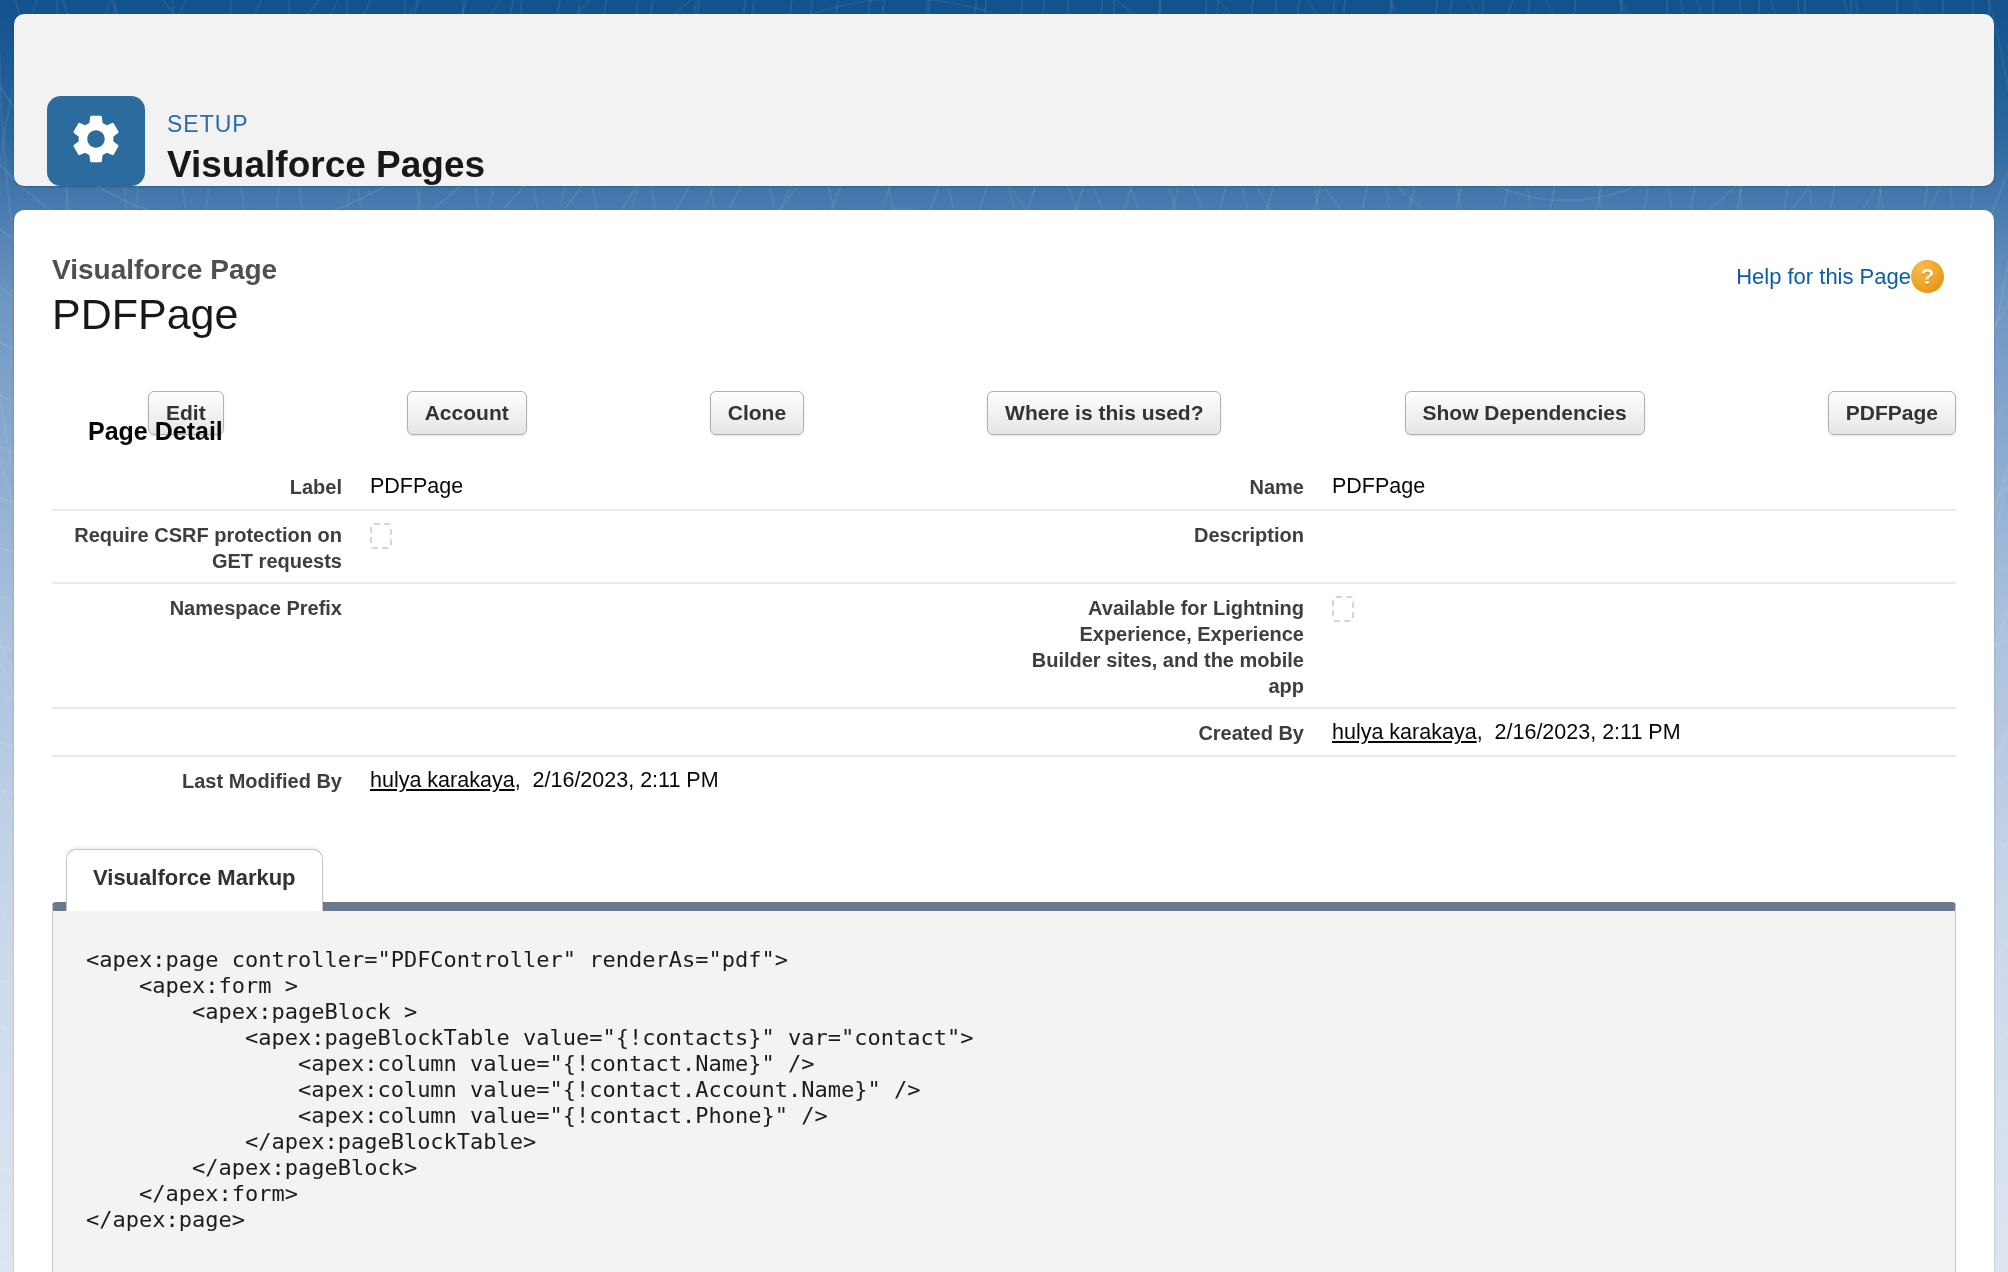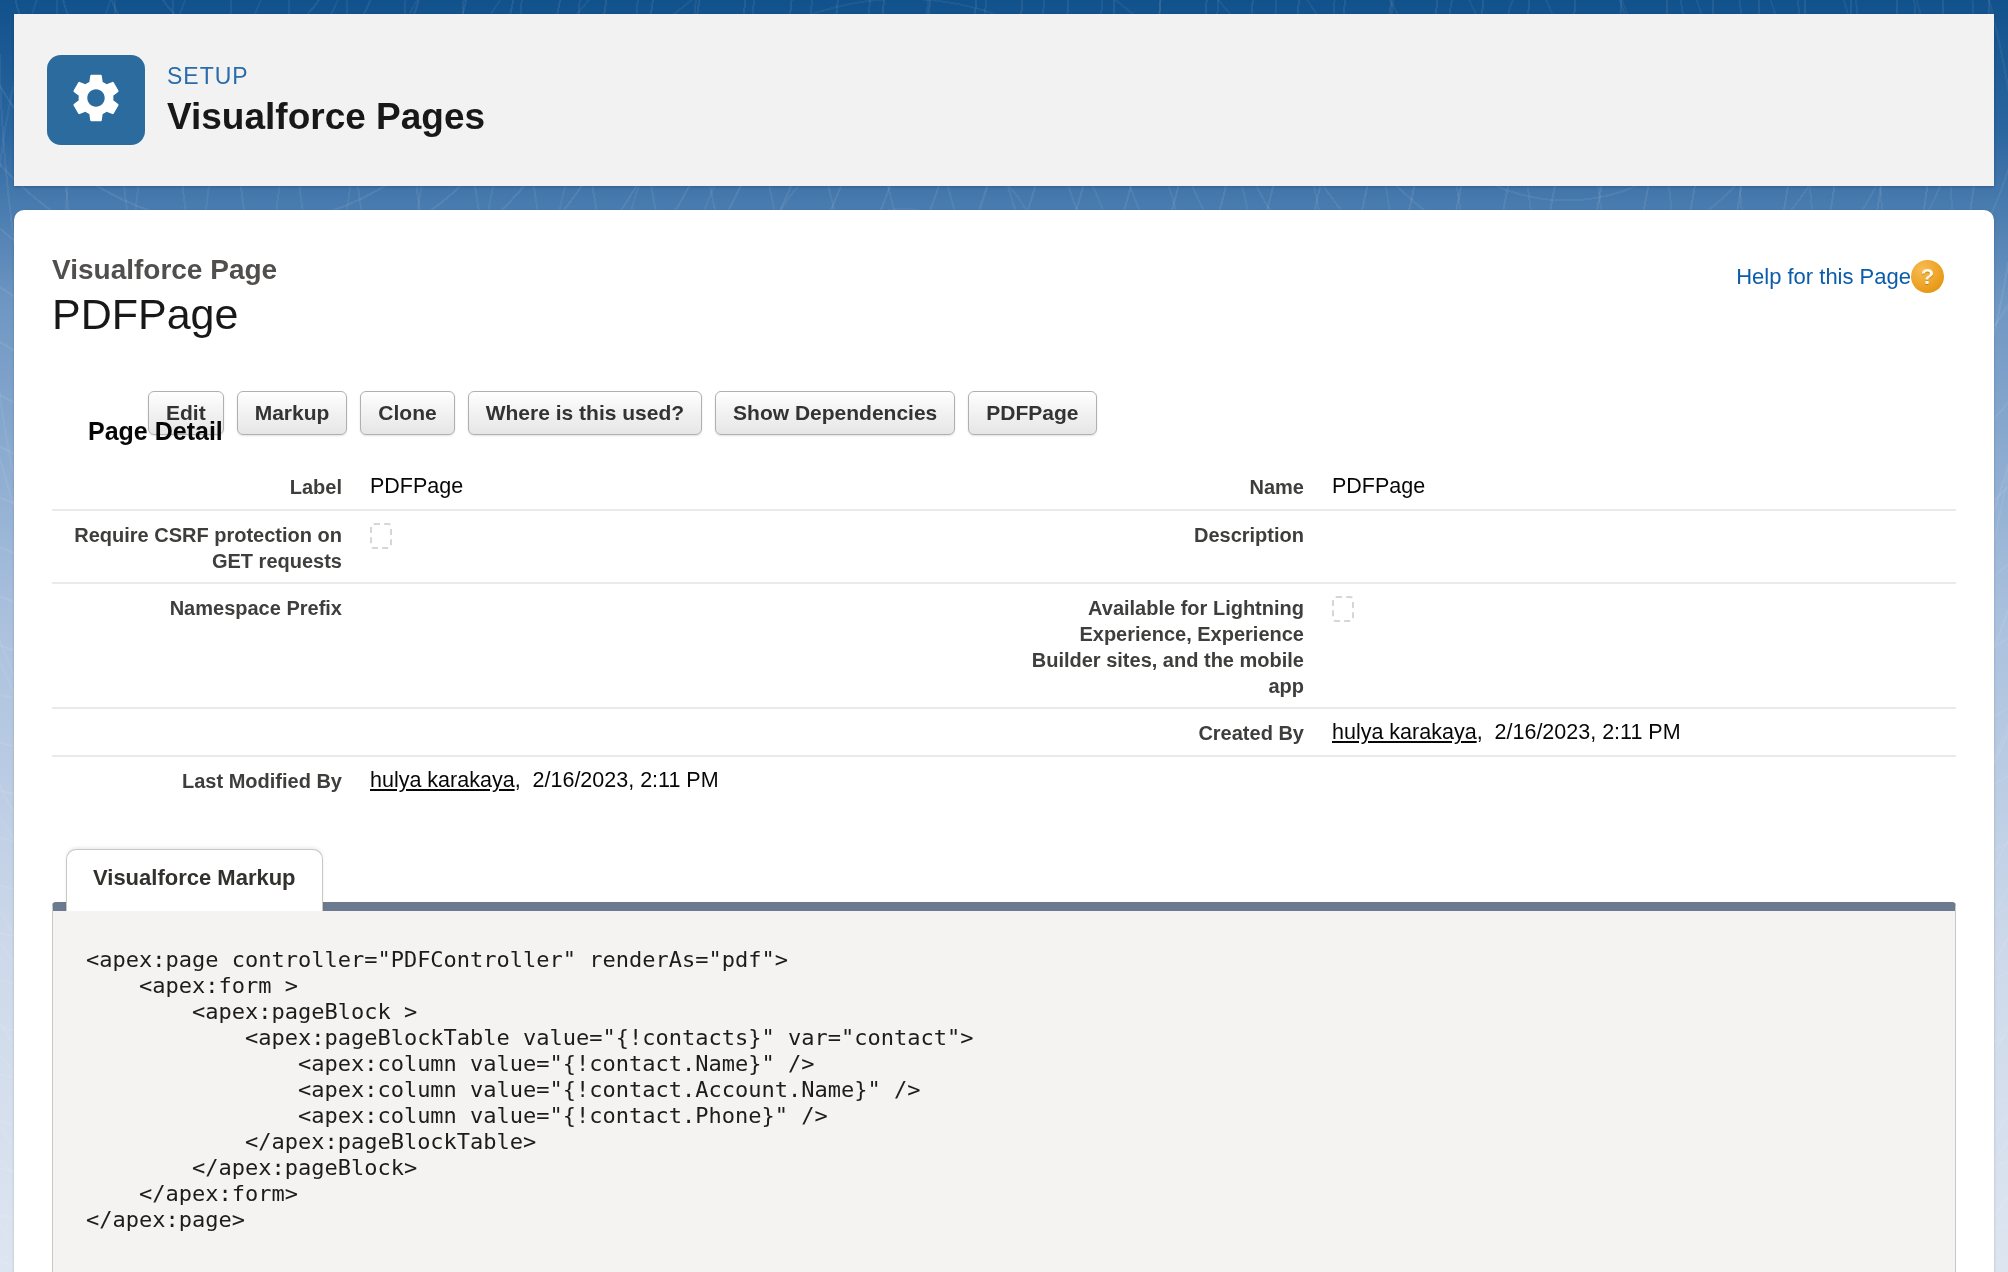--- a/index.html
+++ b/index.html
@@ -15,23 +15,23 @@
     background:
       repeating-radial-gradient(circle at 12% -4%, rgba(255,255,255,0.07) 0 2px, transparent 2px 46px),
       repeating-radial-gradient(circle at 78% 2%, rgba(255,255,255,0.06) 0 2px, transparent 2px 58px),
       repeating-radial-gradient(circle at 45% 22%, rgba(255,255,255,0.05) 0 2px, transparent 2px 70px);
   }
   .viewport { position:relative; width:2008px; height:1272px; }
 
   
   .setup-card {
     position:absolute; left:14px; right:14px; top:14px; height:172px;
-    background:#f3f2f2; border-radius:0;
+    background:#f3f2f2; border-radius:10px;
     box-shadow:0 1px 3px rgba(0,0,0,0.22);
-    display:flex; align-items:center; padding-left:33px;
+    display:flex; align-items:flex-end; padding-left:33px;
   }
   .gear-tile {
     width:98px; height:90px; border-radius:14px; background:#2b6b9e;
     display:flex; align-items:center; justify-content:center; flex:0 0 auto;
   }
   .gear-tile svg { width:58px; height:58px; fill:#ffffff; }
   .setup-text { margin-left:22px; }
   .eyebrow { color:#2a6bac; font-size:23px; letter-spacing:1px; margin-bottom:6px; }
   .setup-title { color:#181818; font-size:37px; font-weight:bold; }
 
@@ -52,21 +52,21 @@
   .help-icon {
     width:33px; height:33px; border-radius:50%;
     background:radial-gradient(circle at 35% 28%, #f7bc52, #eda225 55%, #d88c0a);
     color:#fff8ea; font-size:22px; font-weight:bold; text-align:center; line-height:33px;
     text-shadow:0 1px 1px rgba(160,100,0,0.6);
   }
 
   
   .section-row { position:relative; margin-top:52px; height:50px; }
   .section-title { position:absolute; left:36px; top:26px; font-size:25px; font-weight:bold; color:#080707; }
-  .btn-row { display:flex; justify-content:flex-start; gap:13px; }
+  .btn-row { display:flex; justify-content:space-between; gap:13px; }
   .btn-row.offset { padding-left:96px; }
   .sfbtn {
     background:linear-gradient(#ffffff,#f4f4f4 40%,#e6e6e6);
     border:1px solid #b2b0ae; border-radius:6px;
     font-family:"Liberation Sans", sans-serif;
     font-size:21px; font-weight:bold; color:#333;
     padding:9px 17px; cursor:pointer;
     box-shadow:0 1px 2px rgba(0,0,0,0.12);
     white-space:nowrap;
   }
@@ -147,21 +147,21 @@
       <div class="help-box">
         <a href="#" class="help-link">Help for this Page</a>
         <span class="help-icon">?</span>
       </div>
     </div>
 
     <div class="section-row">
       <div class="section-title">Page Detail</div>
       <div class="btn-row offset">
         <button class="sfbtn">Edit</button>
-        <button class="sfbtn">Markup</button>
+        <button class="sfbtn">Account</button>
         <button class="sfbtn">Clone</button>
         <button class="sfbtn">Where is this used?</button>
         <button class="sfbtn">Show Dependencies</button>
         <button class="sfbtn">PDFPage</button>
       </div>
     </div>
 
     <div class="detail-table">
       <div class="drow">
         <div class="dlabel">Label</div>

